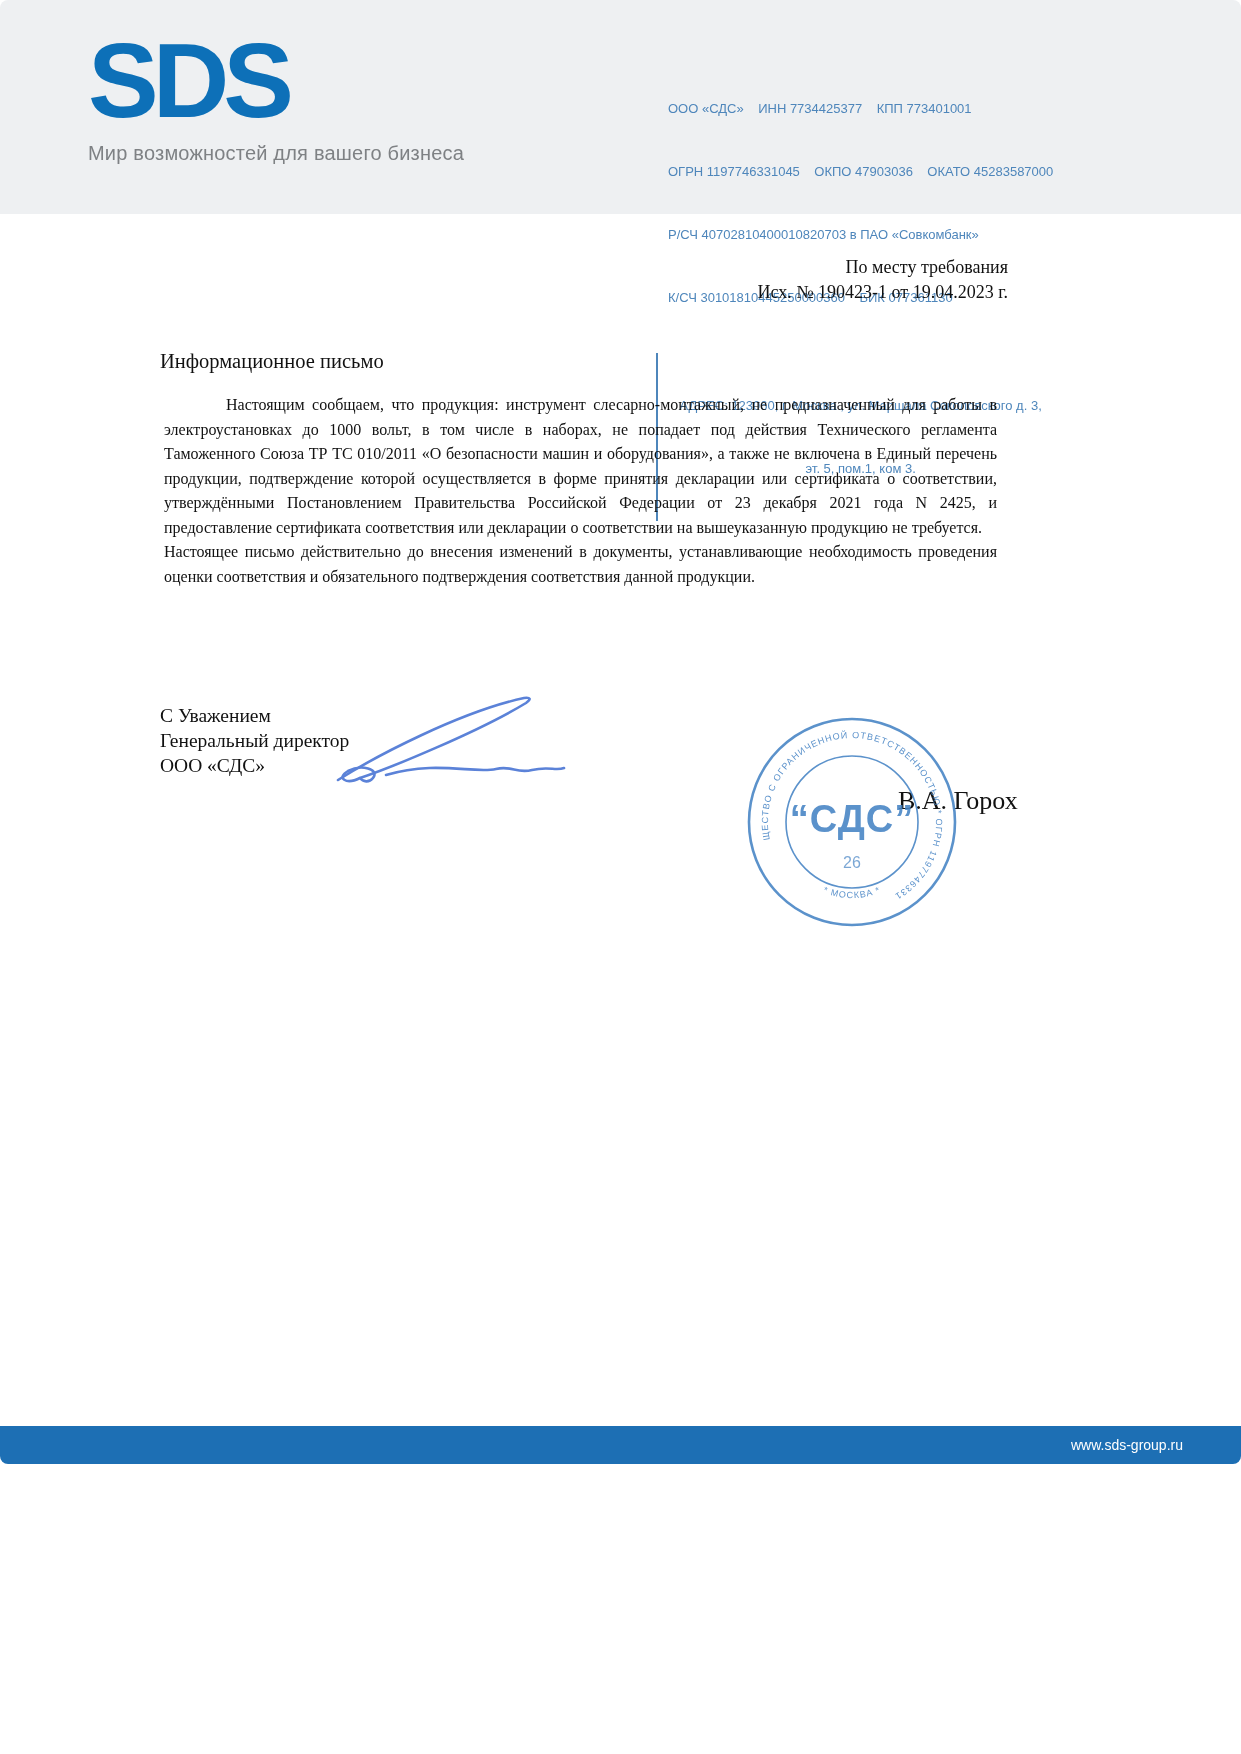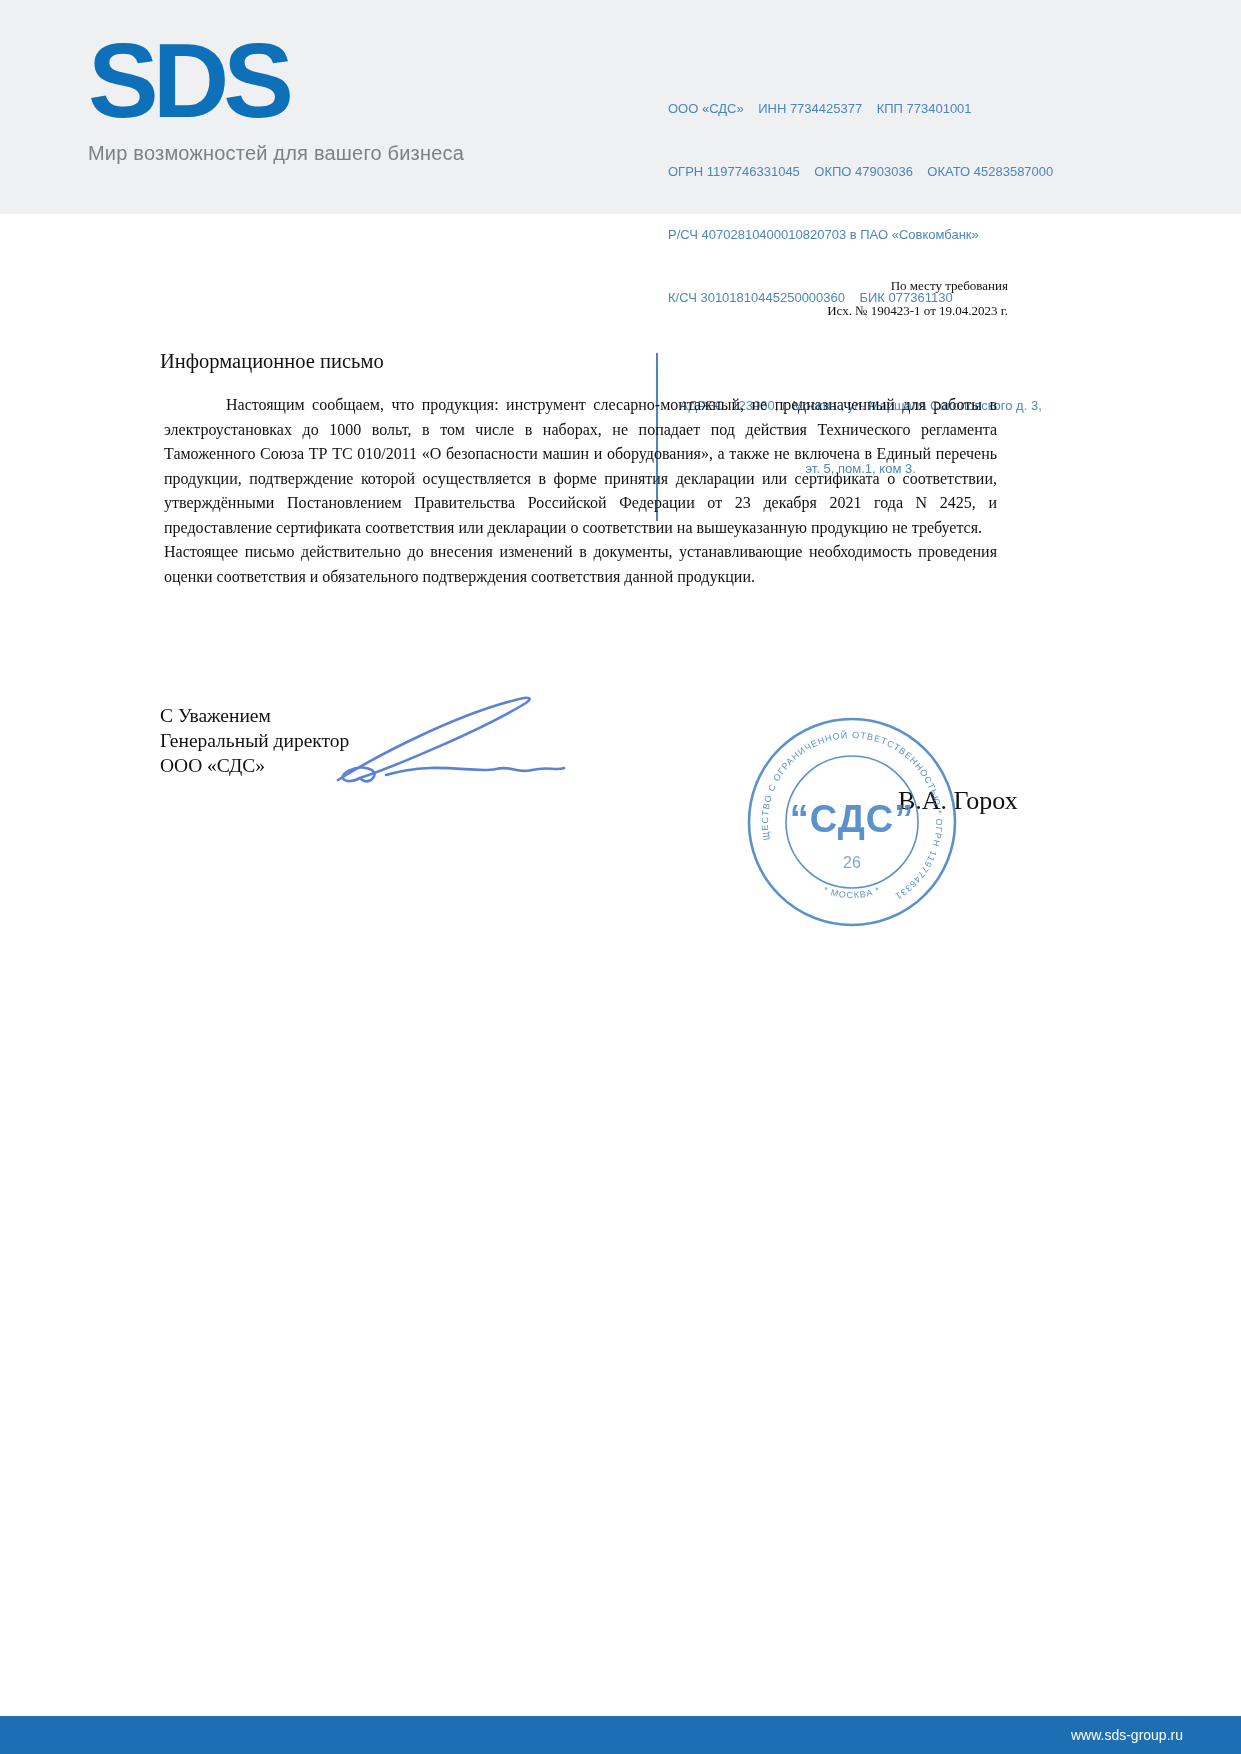--- a/index.html
+++ b/index.html
@@ -1,18 +1,18 @@
 <!DOCTYPE html>
 <html><head>
 <meta charset="utf-8">
 <style>
   html,body { margin:0; padding:0; background:#ffffff; }
   .page {
-    position:relative; width:1241px; height:1754px; background:#ffffff;
-    font-family:"Liberation Serif", serif; color:#111; overflow:hidden;
+    position:relative; width:1241px; height:1464px; background:#ffffff;
+    font-family:"Liberation Serif", serif; color:#111; overflow:hidden;border-radius:8px;
   }
 
   
   .letterhead {
     position:absolute; top:0; left:0; width:1241px; height:214px;
     background:#eef0f2;
   }
   .brand { position:absolute; left:88px; top:28px; }
   .logo {
     font-family:"Liberation Sans", sans-serif; font-weight:bold;
@@ -29,21 +29,21 @@
   }
   .address-block {
     margin-top:3px; margin-left:-12px; padding-left:10px;
     border-left:2px solid #4e86bb;
     text-align:center;
   }
 
   
   .ref-block {
     position:absolute; top:255px; right:233px; text-align:right;
-    font-size:13px; line-height:25px;margin-top:18px;
+    font-size:18px; line-height:25px;
   }
   .letter-title {
     position:absolute; top:350px; left:160px; width:833px; margin:0;
     font-size:20.5px; font-weight:normal;
   }
   .body-text {
     position:absolute; top:393px; left:164px; width:833px;
     font-size:16px; line-height:24.5px; text-align:justify;
   }
   .para { margin:0; }

